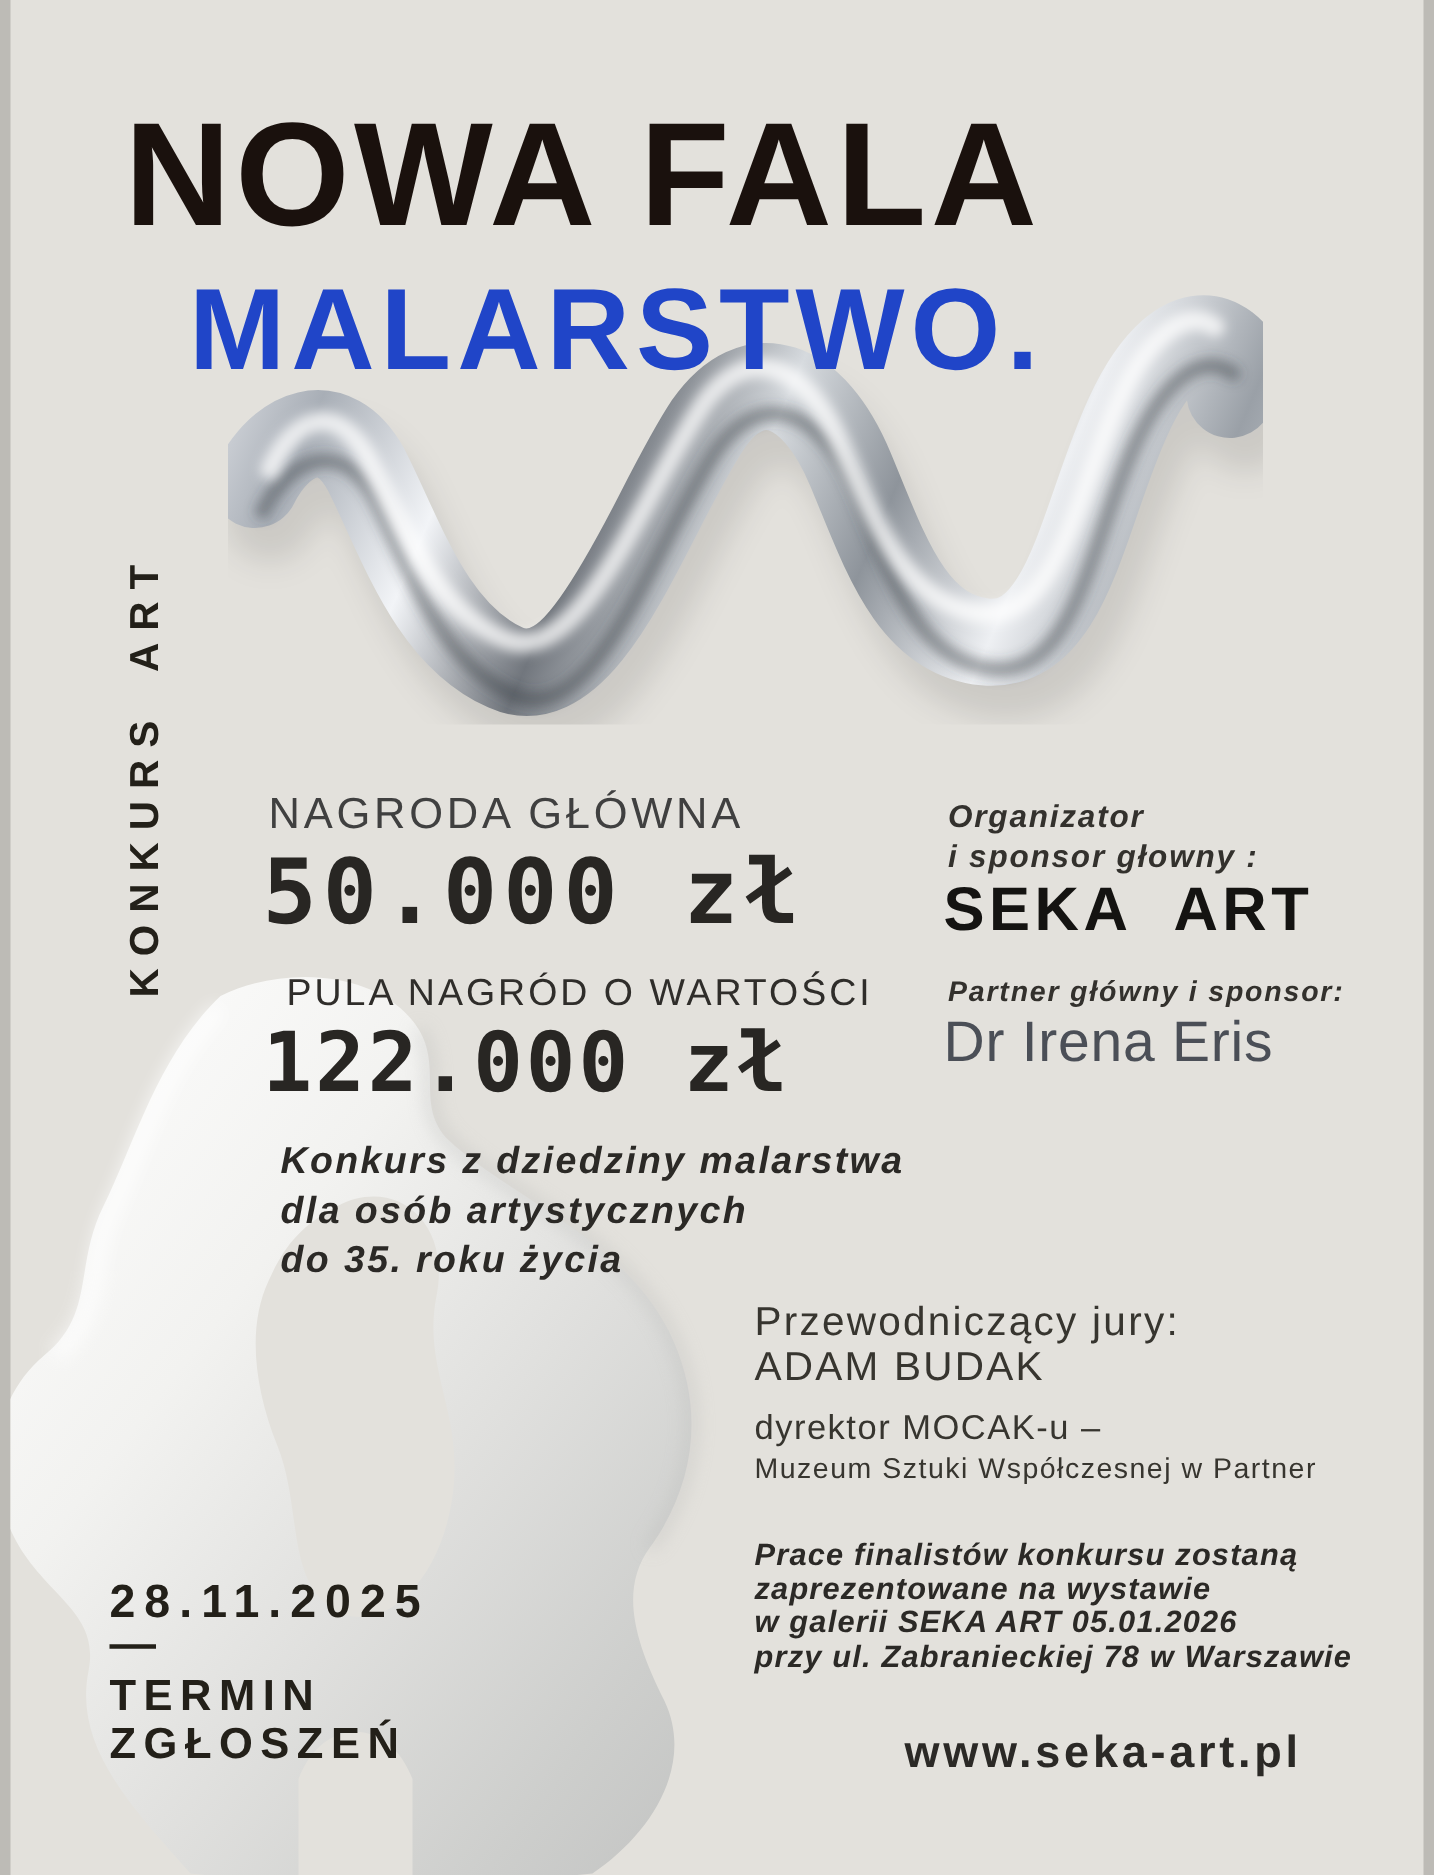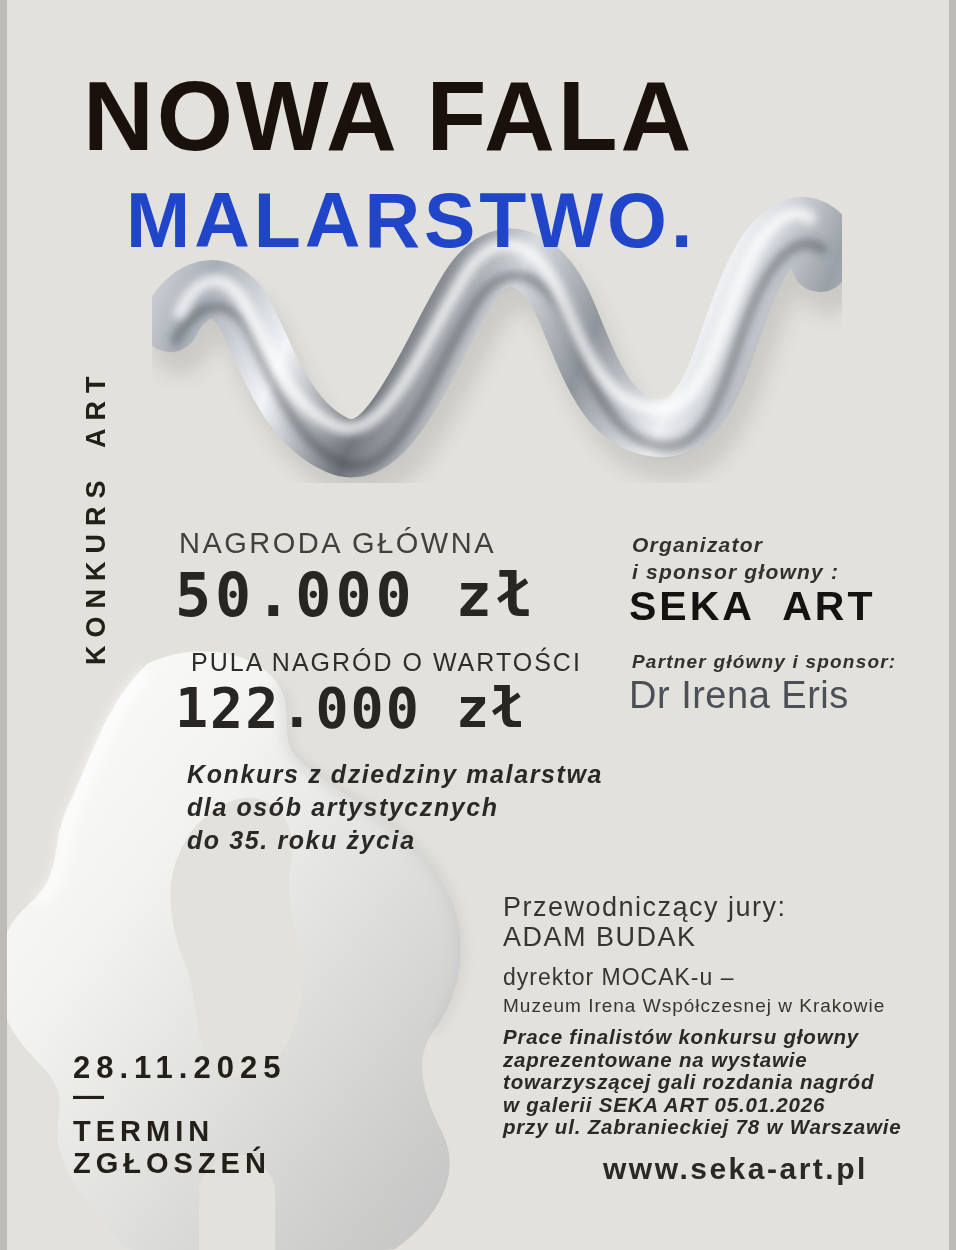--- a/index.html
+++ b/index.html
@@ -39,21 +39,21 @@
     font-family:"DejaVu Sans Mono",monospace;color:#282623;text-align:right;
   }
   
   .org-label{left:625px;top:531px;font-size:21px;line-height:27px;font-weight:bold;font-style:italic;letter-spacing:1.2px;color:#33312d;}
   .org-name{left:622px;top:583px;font-size:41px;font-weight:bold;letter-spacing:3px;word-spacing:16px;color:#141311;}
   .partner-label{left:625px;top:651px;font-size:19px;font-weight:bold;font-style:italic;letter-spacing:1.2px;color:#33312d;}
   .partner-name{left:622px;top:674px;font-size:38px;letter-spacing:0.5px;color:var(--gray-logo);font-family:"Liberation Sans",sans-serif;}
   
   .description{left:180px;top:758px;font-size:25px;line-height:33px;font-weight:bold;font-style:italic;letter-spacing:1.6px;color:#2b2926;}
   
-  .jury{left:496px;top:866px;color:#37352f;margin-top:26px;}
+  .jury{left:496px;top:866px;color:#37352f;}
   .jury .h{font-size:27px;line-height:30px;letter-spacing:1.5px;}
   .jury .role1{margin-top:12px;font-size:23px;letter-spacing:1px;}
   .jury .role2{margin-top:4px;font-size:19px;letter-spacing:1px;}
   
   .exhibition{left:496px;top:1026px;font-size:20.5px;line-height:22.5px;font-weight:bold;font-style:italic;letter-spacing:0.8px;color:#2b2926;}
   
   .deadline-date{left:66px;top:1050px;font-size:31px;font-weight:bold;letter-spacing:6px;color:#232019;}
   .deadline-dash{left:66px;top:1078px;font-size:31px;font-weight:bold;color:#232019;}
   .deadline-label{left:66px;top:1115px;font-size:29px;line-height:32px;font-weight:bold;letter-spacing:5px;color:#232019;}
   
@@ -168,27 +168,26 @@
   <div class="layer description">
     <div>Konkurs z dziedziny malarstwa</div>
     <div>dla osób artystycznych</div>
     <div>do 35. roku życia</div>
   </div>
 
   <div class="layer jury">
     <div class="h">Przewodniczący jury:</div>
     <div class="h">ADAM BUDAK</div>
     <div class="role1">dyrektor MOCAK-u –</div>
-    <div class="role2">Muzeum Irena Współczesnej w Krakowie</div>
+    <div class="role2">Muzeum Sztuki Współczesnej w Partner</div>
   </div>
 
   <div class="layer exhibition">
-    <div>Prace finalistów konkursu głowny</div>
+    <div>Prace finalistów konkursu zostaną</div>
     <div>zaprezentowane na wystawie</div>
-    <div>towarzyszącej gali rozdania nagród</div>
     <div>w galerii SEKA ART 05.01.2026</div>
     <div>przy ul. Zabranieckiej 78 w Warszawie</div>
   </div>
 
   <div class="layer deadline-date">28.11.2025</div>
   <div class="layer deadline-dash">—</div>
   <div class="layer deadline-label">
     <div>TERMIN</div>
     <div>ZGŁOSZEŃ</div>
   </div>

